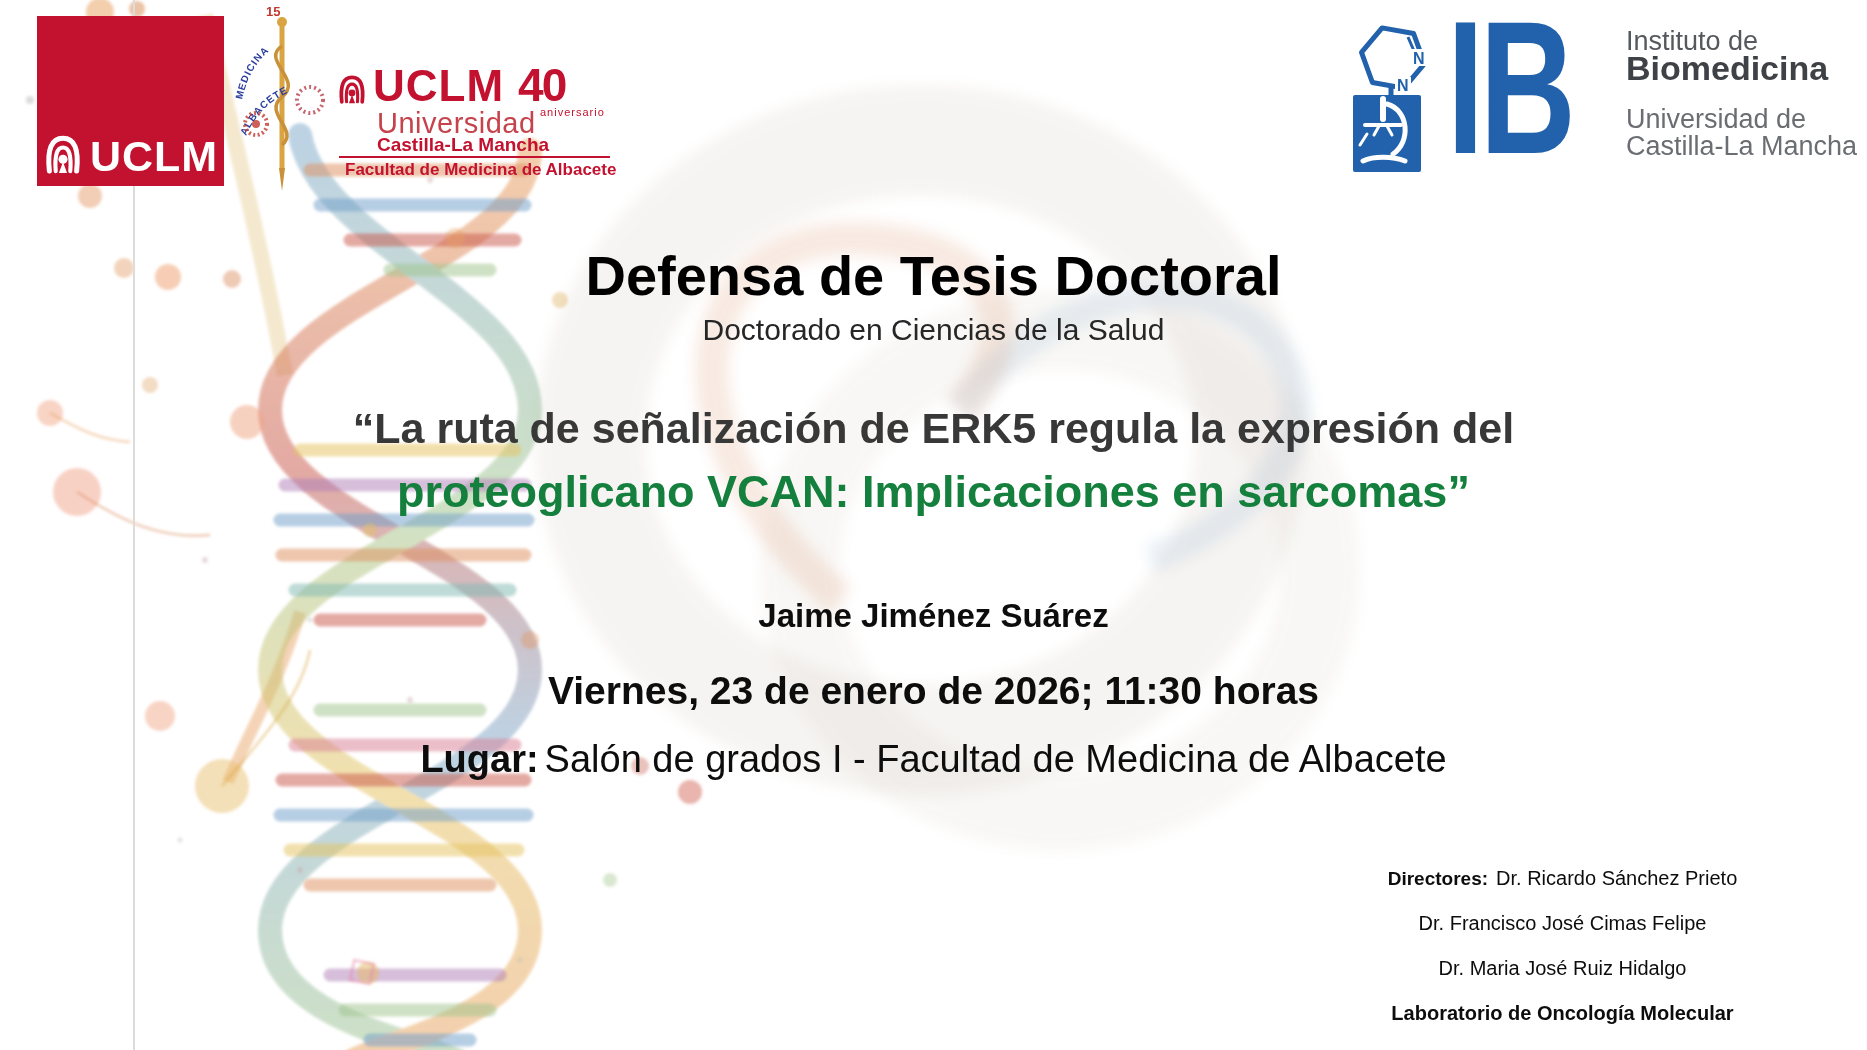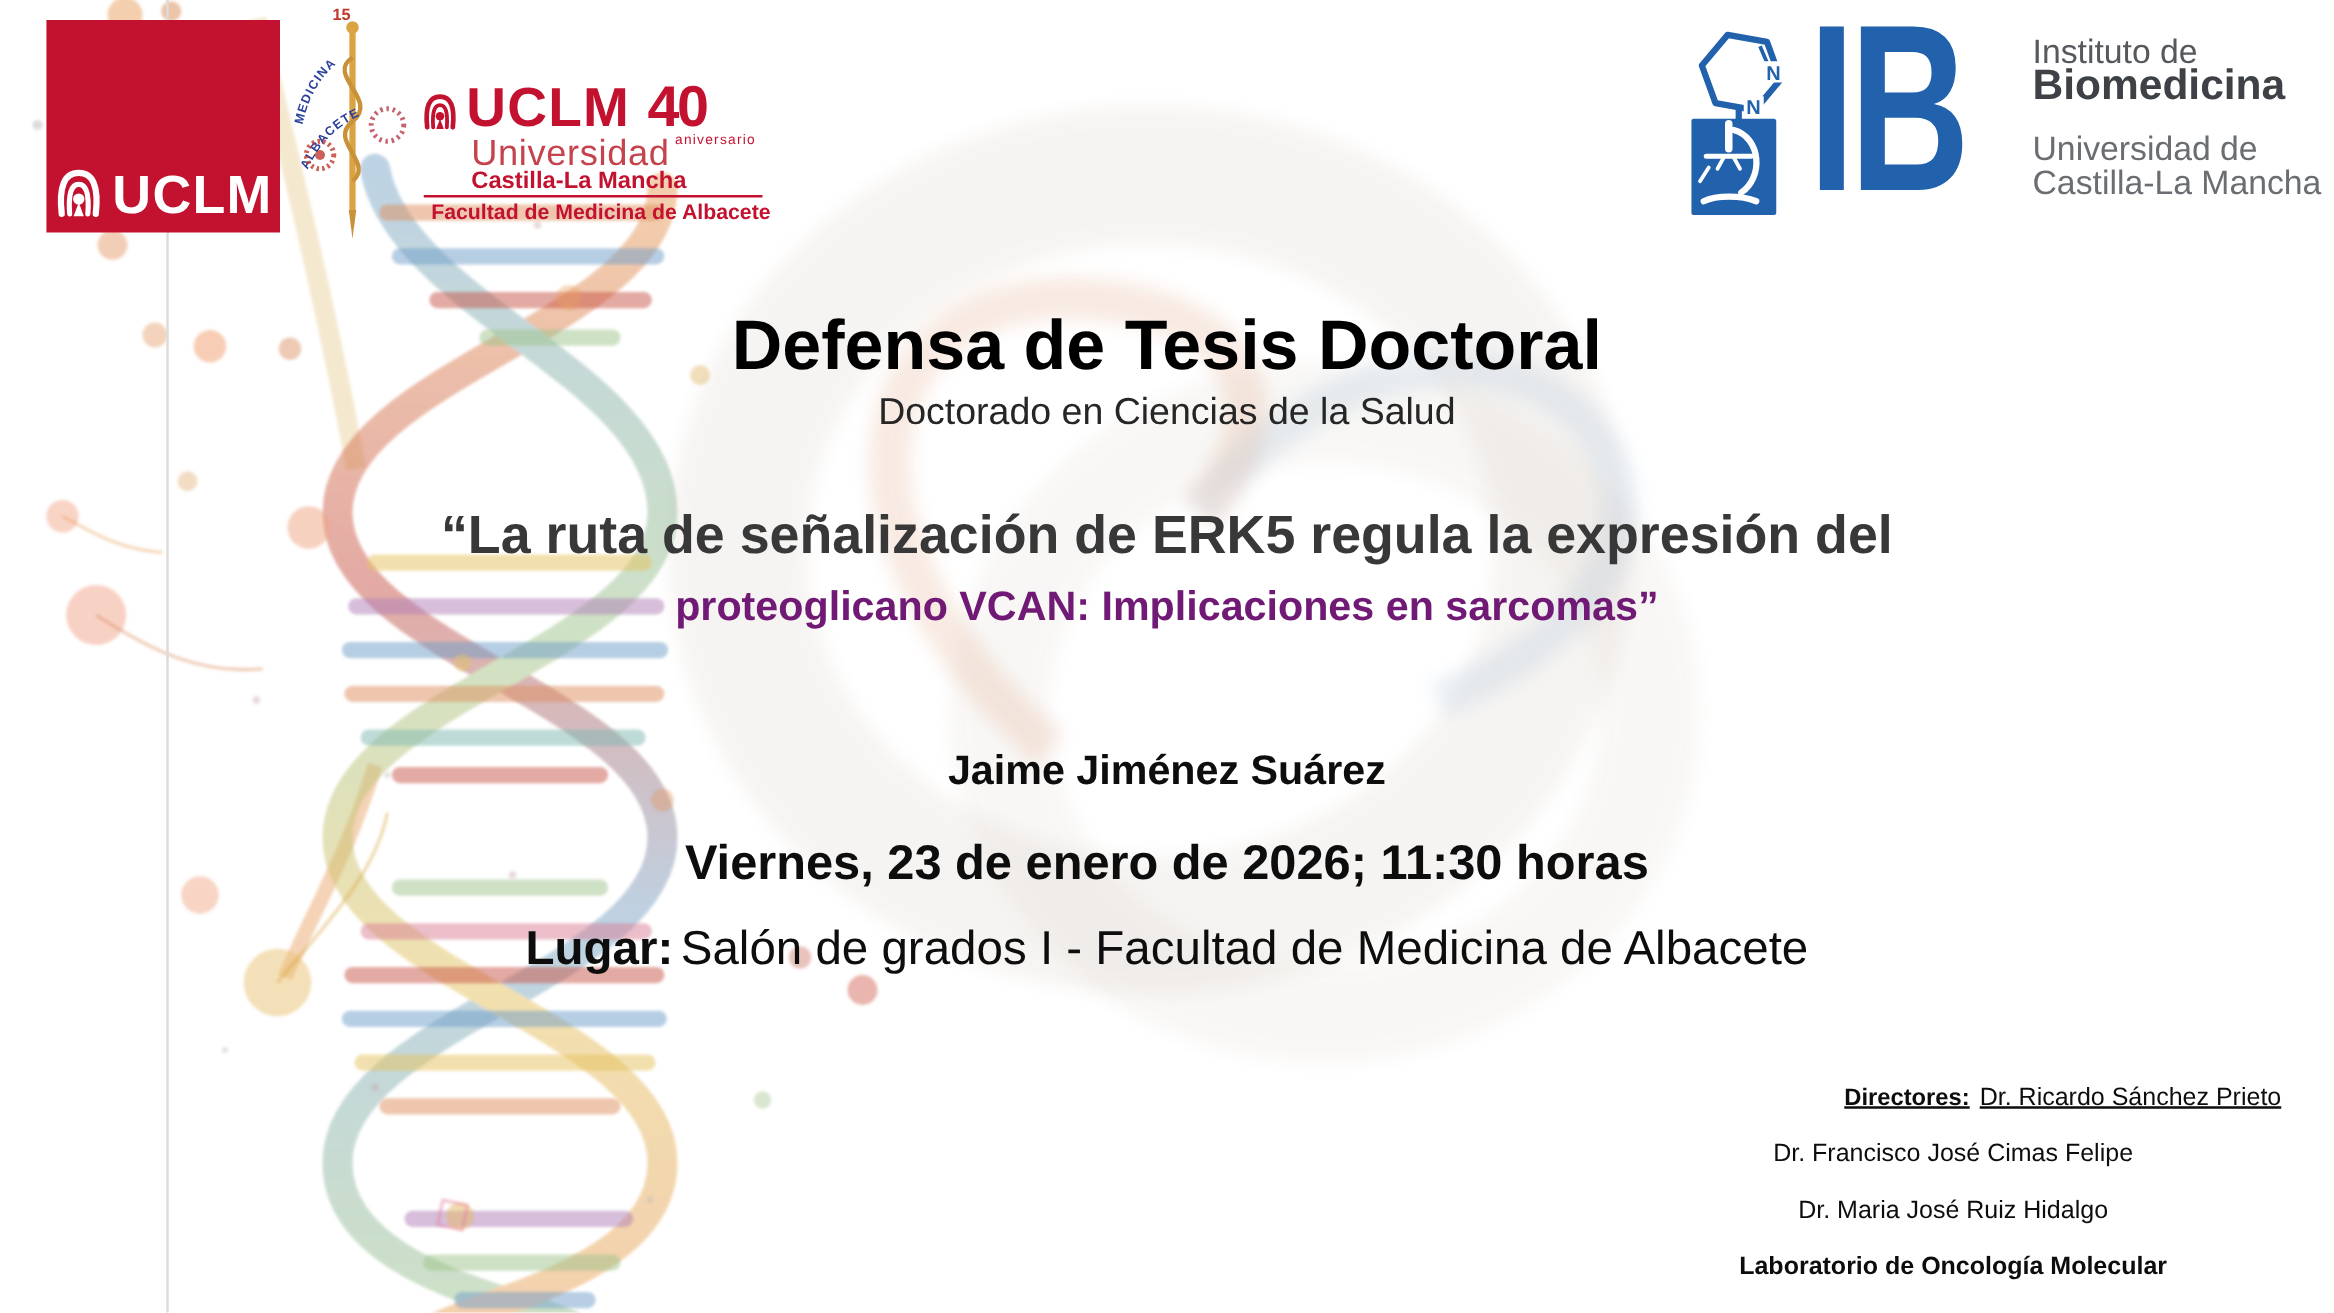--- a/index.html
+++ b/index.html
@@ -59,31 +59,31 @@
   .ib-l2 { top:31px; font-size:34px; color:#3E4145; font-weight:bold; }
   .ib-l3 { top:86px; font-size:27px; color:#6A6D71; }
   .ib-l4 { top:113px;font-size:27px; color:#6A6D71; }
 
   
   .center-line { position:absolute; left:0; width:100%; text-align:center; z-index:2;
     line-height:1.05; }
   .ev-title    { top:247px; font-size:56px; font-weight:bold; color:#000; }
   .ev-subtitle { top:314px; font-size:30px; color:#262626; }
   .ev-quote1   { top:406px; font-size:43px; font-weight:bold; color:#383838; }
-  .ev-quote2   { top:468px; font-size:33px; font-weight:bold; color:#701a75; }
+  .ev-quote2   { top:468px; font-size:45px; font-weight:bold; color:#15803d; }
   .ev-name     { top:599px; font-size:33px; font-weight:bold; color:#0d0d0d; }
   .ev-date     { top:671px; font-size:39px; font-weight:bold; color:#0d0d0d; }
   .ev-place    { top:740px; font-size:38px; color:#0d0d0d; }
   .ev-place .place-label { font-weight:bold; }
   .ev-place .place-value { margin-left:6px; }
 
   
   .directors { position:absolute; left:1300px; top:856px; width:525px; z-index:2;
     line-height:45px; font-size:20px; color:#0d0d0d; }
-  .dir-first { text-align:right;text-decoration:underline; }
+  .dir-first { text-align:center; }
   .dir-label { font-weight:bold; font-size:19px; margin-right:8px; }
   .dir-line  { text-align:center; }
   .dir-lab   { text-align:center; font-weight:bold; }
 </style>
 </head>
 <body>
 
 <svg class="bg-art" width="1867" height="1050" viewBox="0 0 1867 1050" aria-hidden="true">
   <defs>
     <filter id="fSoft" x="-30%" y="-30%" width="160%" height="160%">

